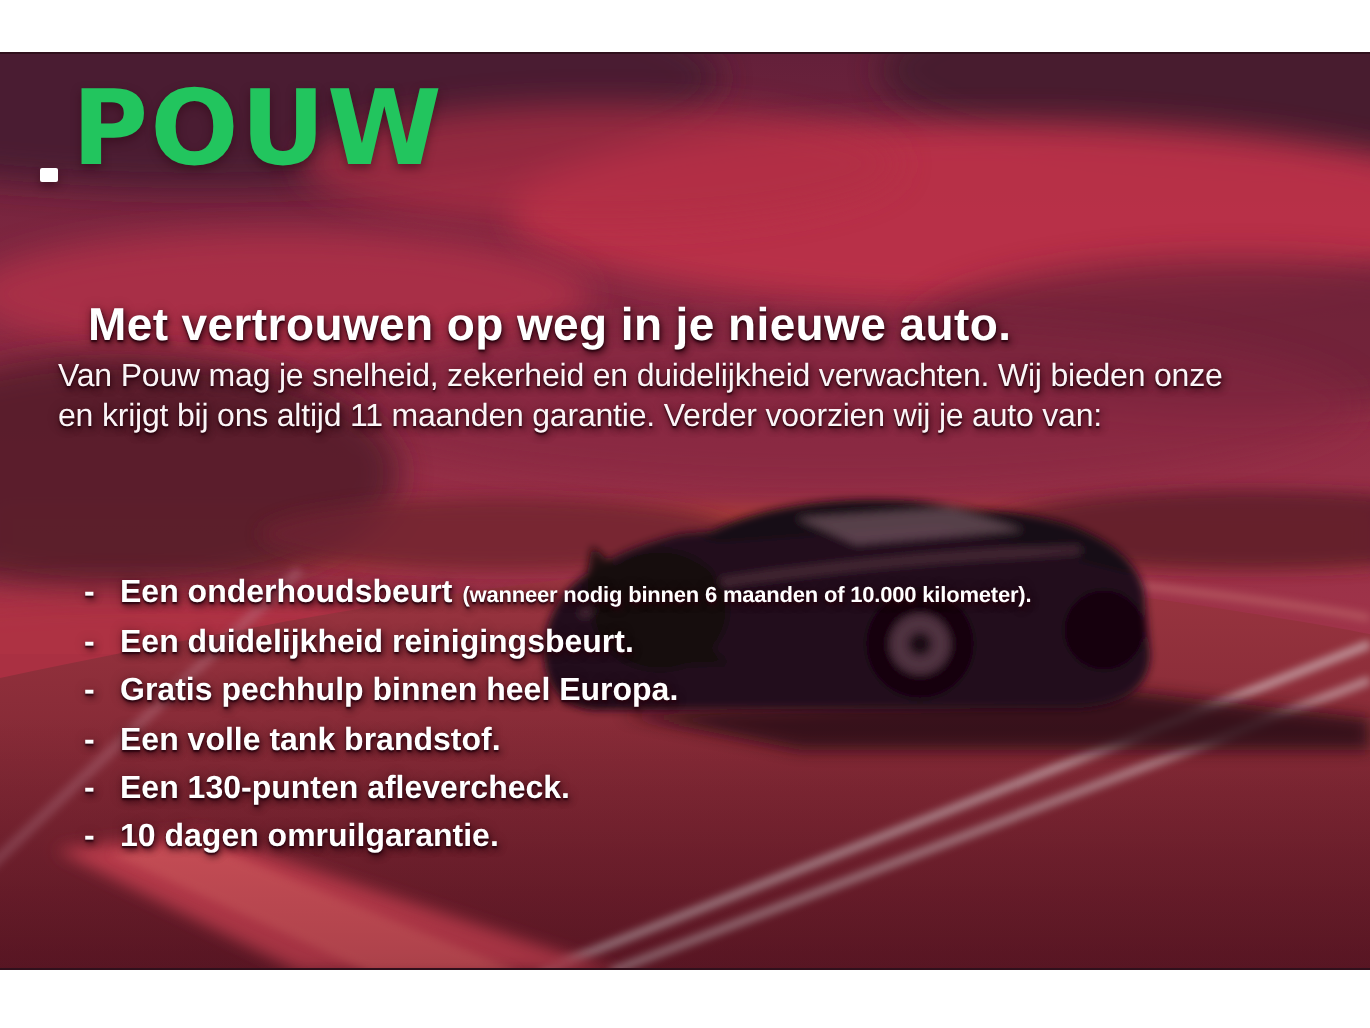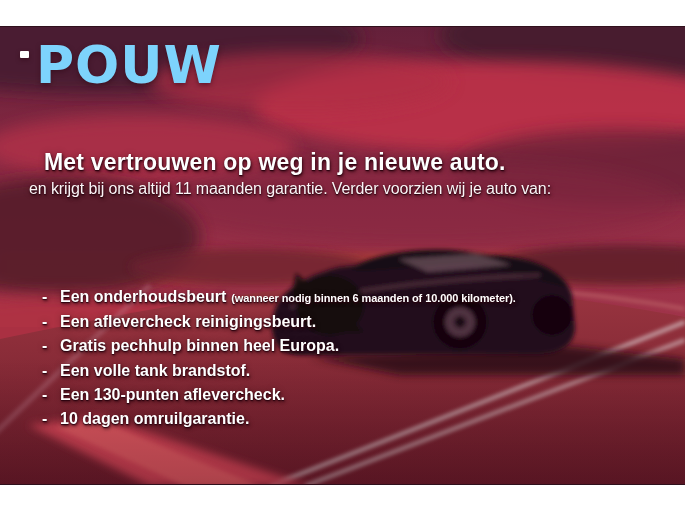--- a/index.html
+++ b/index.html
@@ -7,23 +7,23 @@
           font-family:"Liberation Sans",sans-serif;}
   .white-bar{position:absolute;left:0;width:685px;background:#ffffff;}
   .white-bar.top{top:0;height:26px;}
   .white-bar.bottom{top:485px;height:29px;}
   .photo{position:absolute;left:0;top:26px;width:685px;height:459px;overflow:hidden;
          box-sizing:border-box;border-top:1px solid #30101c;border-bottom:1px solid #30101c;
          background:#8d2a42;}
   .bg-svg{position:absolute;left:0;top:0;width:685px;height:459px;display:block;}
   .content{position:absolute;left:0;top:0;width:685px;height:459px;}
 
-  .logo{position:absolute;left:20px;top:12px;display:flex;align-items:flex-start;
+  .logo{position:absolute;left:20px;top:12px;display:flex;align-items:flex-end;
         font-family:"DejaVu Sans",sans-serif;font-weight:700;font-size:52px;line-height:52px;
-        letter-spacing:1px;color:#7dd3fc;text-shadow:0 2px 5px rgba(45,5,18,.5);}
+        letter-spacing:1px;color:#22c55e;text-shadow:0 2px 5px rgba(45,5,18,.5);}
   .logo-dot{width:9px;height:7px;background:#ffffff;margin-right:7px;margin-top:12px;border-radius:1px;
             box-shadow:0 2px 4px rgba(45,5,18,.5);}
 
   .shadowed{text-shadow:0 1px 1px rgba(40,2,14,.95),1px 2px 3px rgba(40,2,14,.75),0 0 6px rgba(40,2,14,.35);}
 
   .heading{position:absolute;left:29px;top:107px;margin:15px;font-size:23px;font-weight:700;
            letter-spacing:.2px;color:#ffffff;line-height:1.2;}
 
   .intro{position:absolute;left:29px;top:152px;font-size:16px;line-height:20.4px;
          letter-spacing:-.1px;color:#fbf5f7;font-weight:400;}
@@ -121,29 +121,30 @@
     <div class="content">
 
       <div class="logo">
         <span class="logo-dot"></span>
         <span>POUW</span>
       </div>
 
       <h1 class="heading shadowed">Met vertrouwen op weg in je nieuwe auto.</h1>
 
       <div class="intro shadowed">
+        <div>Van Pouw mag je snelheid, zekerheid en duidelijkheid verwachten. Wij bieden onze</div>
         <div>en krijgt bij ons altijd 11 maanden garantie. Verder voorzien wij je auto van:</div>
       </div>
 
       <ul class="benefits shadowed">
         <li class="benefit">
           <span class="marker">-</span><span>Een onderhoudsbeurt</span><span class="note">(wanneer nodig binnen 6 maanden of 10.000 kilometer).</span>
         </li>
         <li class="benefit">
-          <span class="marker">-</span><span>Een aflevercheck reinigingsbeurt.</span>
+          <span class="marker">-</span><span>Een duidelijkheid reinigingsbeurt.</span>
         </li>
         <li class="benefit">
           <span class="marker">-</span><span>Gratis pechhulp binnen heel Europa.</span>
         </li>
         <li class="benefit">
           <span class="marker">-</span><span>Een volle tank brandstof.</span>
         </li>
         <li class="benefit">
           <span class="marker">-</span><span>Een 130-punten aflevercheck.</span>
         </li>

